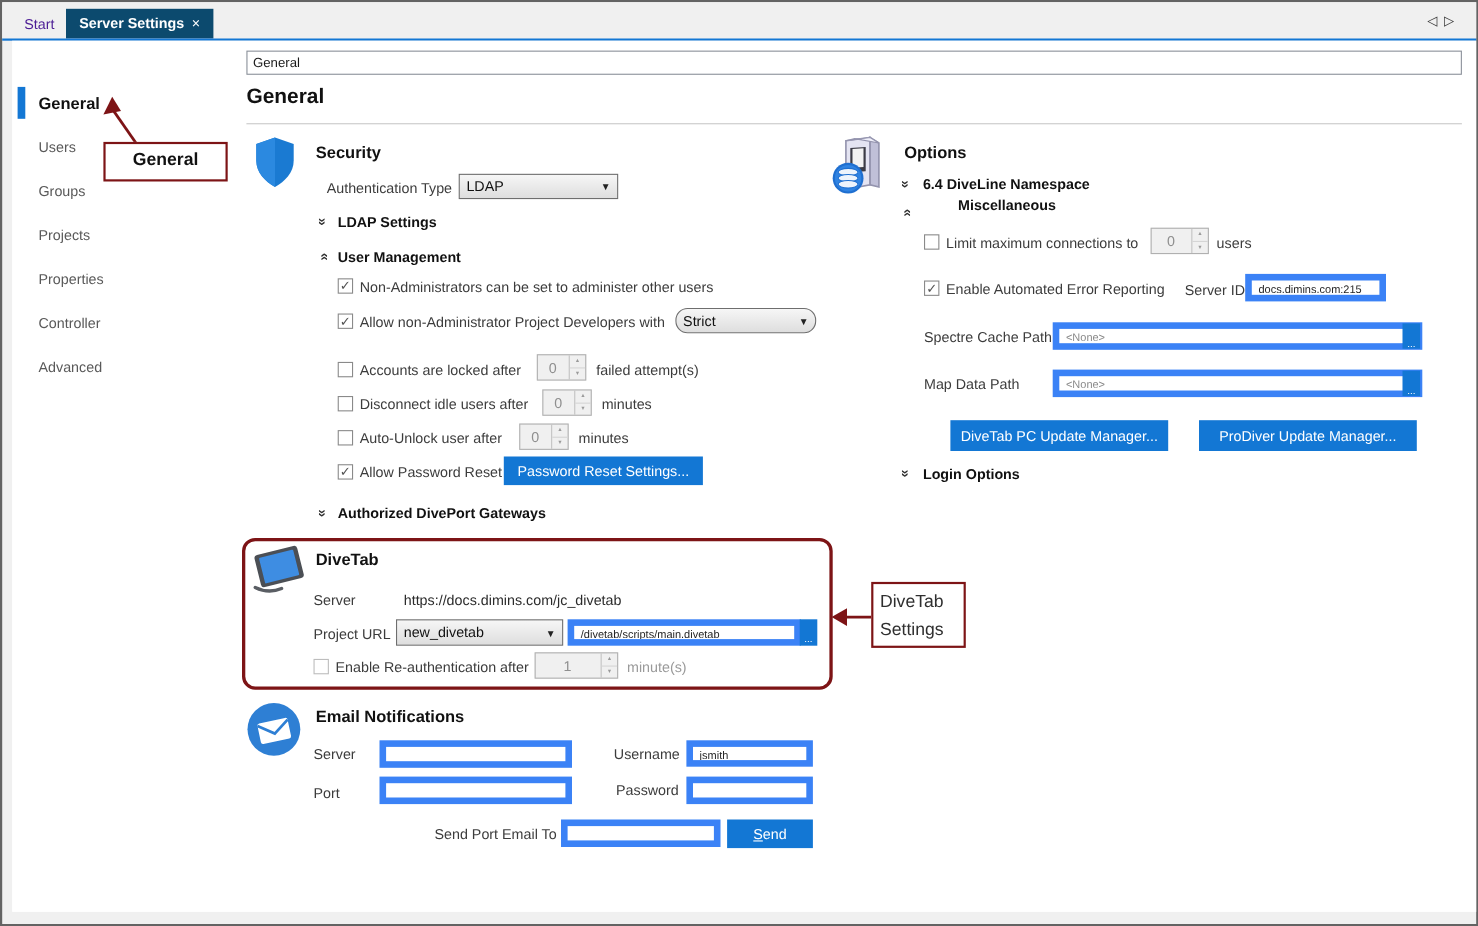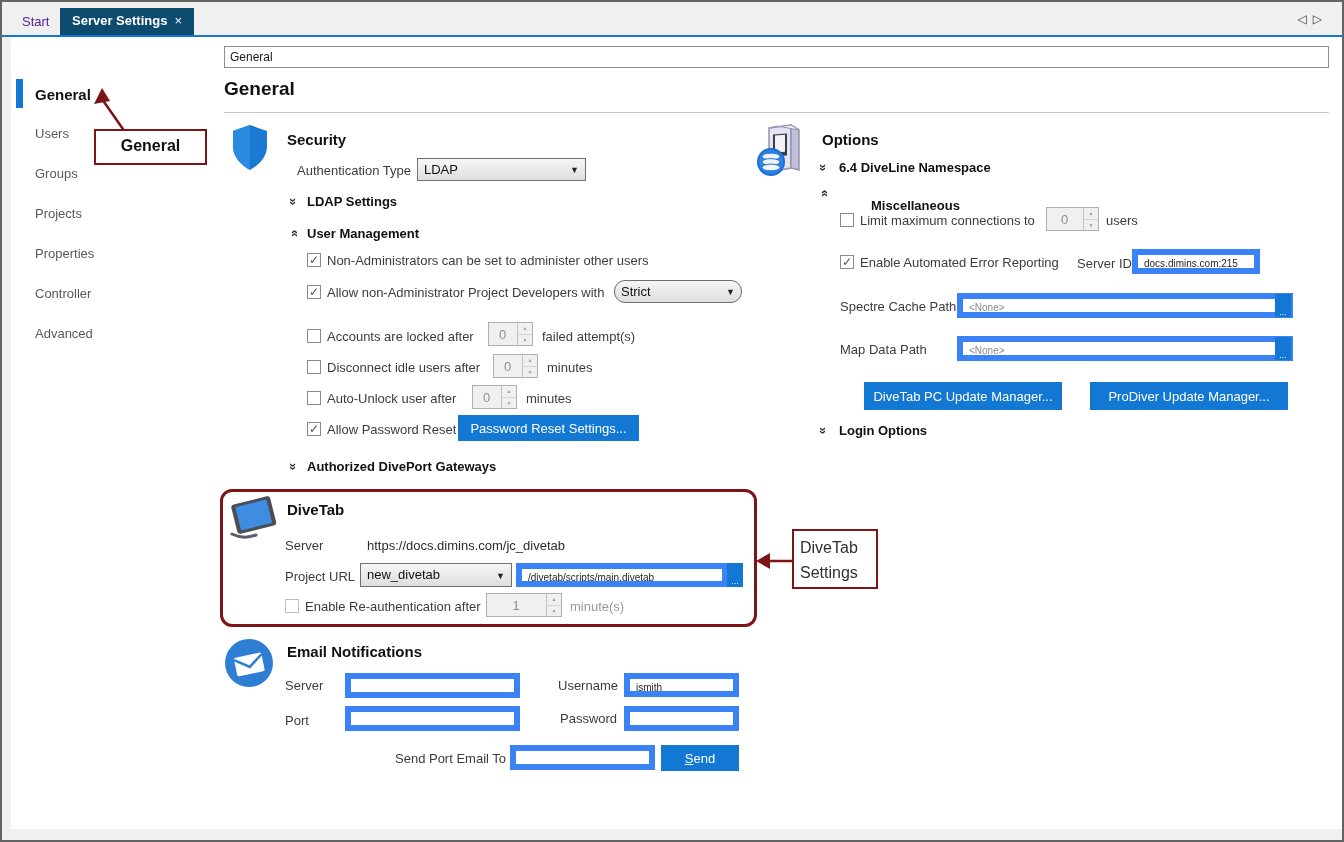--- a/index.html
+++ b/index.html
@@ -99,21 +99,21 @@
   <div class="page-title">General</div>
   <div class="title-rule"></div>
 
   <svg class="icon-abs" style="left:229px; top:122px;" width="38" height="48" viewBox="0 0 38 48">
     <path d="M19 1 L36 7 V22 C36 33 28 41 19 46 C10 41 2 33 2 22 V7 Z" fill="#1a7ad2"></path>
     <path d="M19 1 L19 46 C10 41 2 33 2 22 V7 Z" fill="#2b89e0"></path>
   </svg>
   <div class="sec-title" style="left:285px; top:129px;">Security</div>
 
   <div class="lbl" style="left:283px; top:161px;margin-left:12px;">Authentication Type</div>
-  <div class="dropdown" style="left:415px; top:156px; width:169px;">
+  <div class="dropdown" style="left:415px; top:156px; width:145px;">
     <span>LDAP</span>
     <span class="dd-arrow">▼</span>
   </div>
 
   <div class="chev down" style="left:285px; top:192px;"><span>»</span></div>
   <div class="sub-head" style="left:305px; top:192px;">LDAP Settings</div>
 
   <div class="chev up" style="left:285px; top:224px;"><span>»</span></div>
   <div class="sub-head" style="left:305px; top:224px;">User Management</div>
 
@@ -243,21 +243,21 @@
     <ellipse cx="18" cy="34.5" rx="9" ry="3.4" fill="#eef4fc" stroke="#1f6fd0"></ellipse>
     <ellipse cx="18" cy="40" rx="9" ry="3.4" fill="#eef4fc" stroke="#1f6fd0"></ellipse>
     <ellipse cx="18" cy="45.5" rx="9" ry="3.4" fill="#eef4fc" stroke="#1f6fd0"></ellipse>
   </svg>
   <div class="sec-title" style="left:820px; top:129px;">Options</div>
 
   <div class="chev down" style="left:815px; top:158px;"><span>»</span></div>
   <div class="sub-head" style="left:837px; top:158px;">6.4 DiveLine Namespace</div>
 
   <div class="chev up" style="left:815px; top:184px;"><span>»</span></div>
-  <div class="sub-head" style="left:837px; top:196px;padding-left:32px;">Miscellaneous</div>
+  <div class="sub-head" style="left:837px; top:177px;padding-left:32px;">Miscellaneous</div>
 
   <div class="cb" style="left:838px; top:211px;"></div>
   <div class="lbl" style="left:858px; top:211px;">Limit maximum connections to</div>
   <div class="spinner" style="left:1044px; top:205px; width:53px;">
     <span class="sp-val">0</span>
     <span class="sp-btns">
         <span class="sp-up">▲</span>
         <span class="sp-dn">▼</span>
       </span>
   </div>

